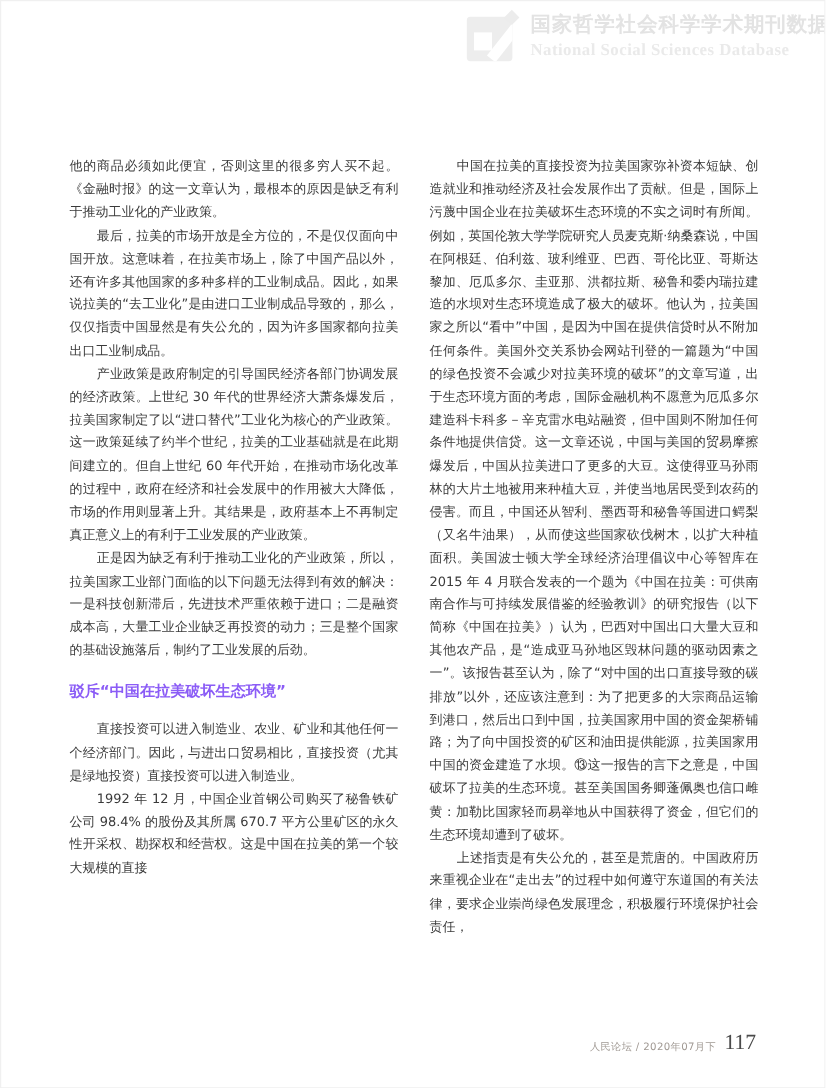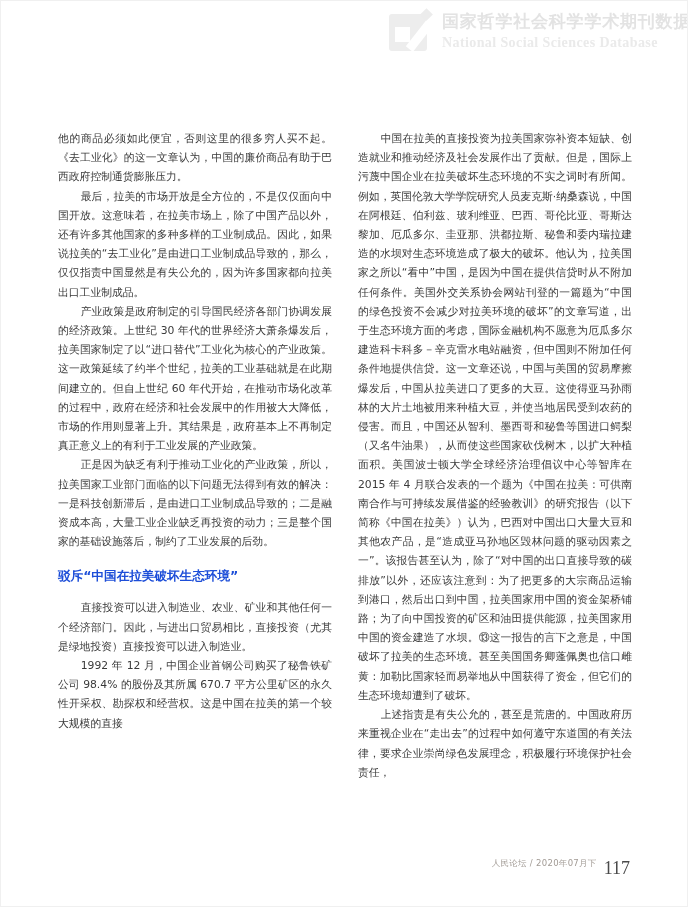--- a/index.html
+++ b/index.html
@@ -18,24 +18,24 @@
   .wm-logo .nib { position:absolute; right:2px; top:0; width:9px; height:9px; background:#ececec; transform:rotate(45deg); }
   .wm-text { display:flex; flex-direction:column; justify-content:flex-start; }
   .wm-cn { font-size:17px; font-weight:bold; color:#e3e3e3; letter-spacing:0.8px; white-space:nowrap; line-height:22px; }
   .wm-en { font-family:"Liberation Serif", serif; font-size:14px; font-weight:bold; color:#eaeaea; letter-spacing:0.4px; white-space:nowrap; line-height:18px; margin-top:2px; }
 
   
   .columns { position:absolute; left:57px; top:128px; width:574px; display:flex; gap:26px; }
   .col { width:274px; text-align:justify; color:#3a3a3a; font-size:10.8px; line-height:19.2px; }
   .col p { margin:0; text-indent:2.1em; }
   .col p.cont { text-indent:0; }
-  .col h2 { font-size:12.6px; font-weight:bold; color:#1d4ed8; margin:17px 0 14px 0; text-indent:0; line-height:16px; }
+  .col h2 { font-size:12.6px; font-weight:bold; color:#8b5cf6; margin:17px 0 14px 0; text-indent:0; line-height:16px; }
 
   
-  .page-footer { position:absolute; right:57px; bottom:27px; display:flex; align-items:flex-start; gap:7px; }
+  .page-footer { position:absolute; right:57px; bottom:27px; display:flex; align-items:flex-end; gap:7px; }
   .journal-info { font-size:8.5px; color:#a19a94; letter-spacing:0.3px; }
   .page-number { font-family:"Liberation Serif", serif; font-size:18px; color:#4a4a4a; }
 </style>
 </head>
 <body>
 
 <div class="page">
 
   <div class="watermark">
     <div class="wm-logo">
@@ -47,24 +47,24 @@
     </div>
     <div class="wm-text">
       <div class="wm-cn">国家哲学社会科学学术期刊数据库</div>
       <div class="wm-en">National Social Sciences Database</div>
     </div>
   </div>
 
   <div class="columns">
 
     <section class="col">
-      <p class="cont">他的商品必须如此便宜，否则这里的很多穷人买不起。《去工业化》的这一文章认为，中国的廉价商品有助于巴西政府控制通货膨胀压力。</p>
+      <p class="cont">他的商品必须如此便宜，否则这里的很多穷人买不起。《金融时报》的这一文章认为，最根本的原因是缺乏有利于推动工业化的产业政策。</p>
       <p>最后，拉美的市场开放是全方位的，不是仅仅面向中国开放。这意味着，在拉美市场上，除了中国产品以外，还有许多其他国家的多种多样的工业制成品。因此，如果说拉美的“去工业化”是由进口工业制成品导致的，那么，仅仅指责中国显然是有失公允的，因为许多国家都向拉美出口工业制成品。</p>
       <p>产业政策是政府制定的引导国民经济各部门协调发展的经济政策。上世纪 30 年代的世界经济大萧条爆发后，拉美国家制定了以“进口替代”工业化为核心的产业政策。这一政策延续了约半个世纪，拉美的工业基础就是在此期间建立的。但自上世纪 60 年代开始，在推动市场化改革的过程中，政府在经济和社会发展中的作用被大大降低，市场的作用则显著上升。其结果是，政府基本上不再制定真正意义上的有利于工业发展的产业政策。</p>
-      <p>正是因为缺乏有利于推动工业化的产业政策，所以，拉美国家工业部门面临的以下问题无法得到有效的解决：一是科技创新滞后，是由进口工业制成品导致的；二是融资成本高，大量工业企业缺乏再投资的动力；三是整个国家的基础设施落后，制约了工业发展的后劲。</p>
+      <p>正是因为缺乏有利于推动工业化的产业政策，所以，拉美国家工业部门面临的以下问题无法得到有效的解决：一是科技创新滞后，先进技术严重依赖于进口；二是融资成本高，大量工业企业缺乏再投资的动力；三是整个国家的基础设施落后，制约了工业发展的后劲。</p>
       <h2>驳斥“中国在拉美破坏生态环境”</h2>
       <p>直接投资可以进入制造业、农业、矿业和其他任何一个经济部门。因此，与进出口贸易相比，直接投资（尤其是绿地投资）直接投资可以进入制造业。</p>
       <p>1992 年 12 月，中国企业首钢公司购买了秘鲁铁矿公司 98.4% 的股份及其所属 670.7 平方公里矿区的永久性开采权、勘探权和经营权。这是中国在拉美的第一个较大规模的直接</p>
     </section>
 
     <section class="col">
       <p>中国在拉美的直接投资为拉美国家弥补资本短缺、创造就业和推动经济及社会发展作出了贡献。但是，国际上污蔑中国企业在拉美破坏生态环境的不实之词时有所闻。例如，英国伦敦大学学院研究人员麦克斯·纳桑森说，中国在阿根廷、伯利兹、玻利维亚、巴西、哥伦比亚、哥斯达黎加、厄瓜多尔、圭亚那、洪都拉斯、秘鲁和委内瑞拉建造的水坝对生态环境造成了极大的破坏。他认为，拉美国家之所以“看中”中国，是因为中国在提供信贷时从不附加任何条件。美国外交关系协会网站刊登的一篇题为“中国的绿色投资不会减少对拉美环境的破坏”的文章写道，出于生态环境方面的考虑，国际金融机构不愿意为厄瓜多尔建造科卡科多－辛克雷水电站融资，但中国则不附加任何条件地提供信贷。这一文章还说，中国与美国的贸易摩擦爆发后，中国从拉美进口了更多的大豆。这使得亚马孙雨林的大片土地被用来种植大豆，并使当地居民受到农药的侵害。而且，中国还从智利、墨西哥和秘鲁等国进口鳄梨（又名牛油果），从而使这些国家砍伐树木，以扩大种植面积。美国波士顿大学全球经济治理倡议中心等智库在 2015 年 4 月联合发表的一个题为《中国在拉美：可供南南合作与可持续发展借鉴的经验教训》的研究报告（以下简称《中国在拉美》）认为，巴西对中国出口大量大豆和其他农产品，是“造成亚马孙地区毁林问题的驱动因素之一”。该报告甚至认为，除了“对中国的出口直接导致的碳排放”以外，还应该注意到：为了把更多的大宗商品运输到港口，然后出口到中国，拉美国家用中国的资金架桥铺路；为了向中国投资的矿区和油田提供能源，拉美国家用中国的资金建造了水坝。⑬这一报告的言下之意是，中国破坏了拉美的生态环境。甚至美国国务卿蓬佩奥也信口雌黄：加勒比国家轻而易举地从中国获得了资金，但它们的生态环境却遭到了破坏。</p>
       <p>上述指责是有失公允的，甚至是荒唐的。中国政府历来重视企业在“走出去”的过程中如何遵守东道国的有关法律，要求企业崇尚绿色发展理念，积极履行环境保护社会责任，</p>
     </section>
 

